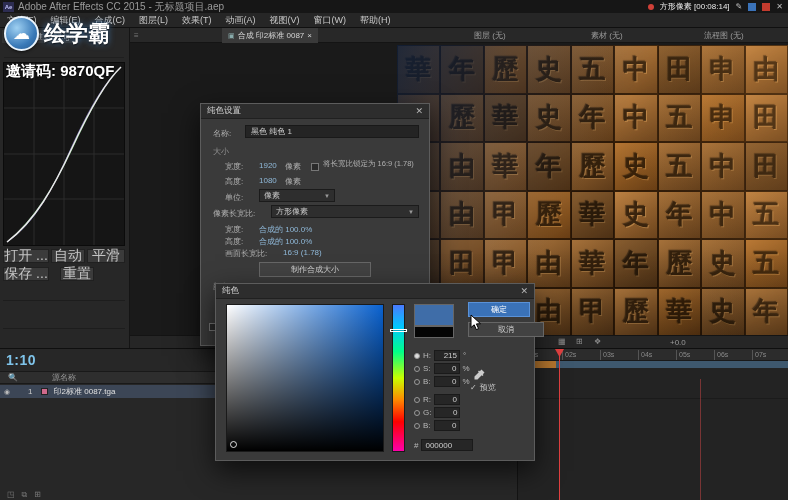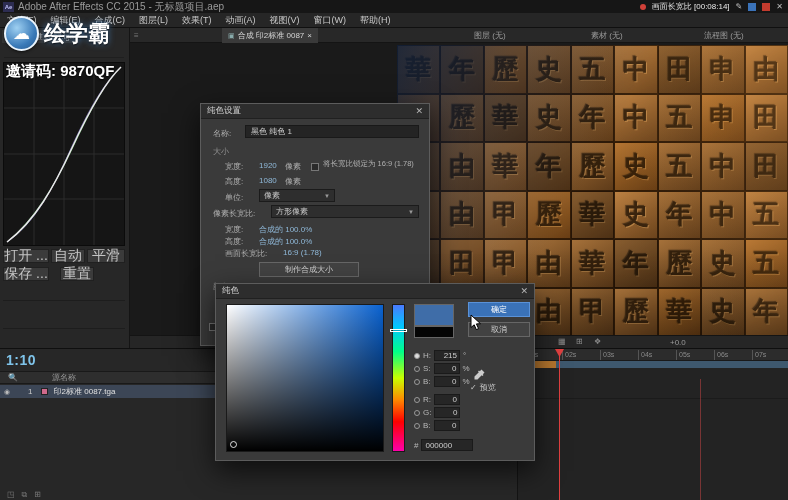--- a/index.html
+++ b/index.html
@@ -145,21 +145,21 @@
   .cp-row { position:absolute; left:198px; display:flex; align-items:center; gap:3px;
             font-size:8px; color:#b8b8b8; }
   .radio { width:6px; height:6px; border:1px solid #999; border-radius:50%; }
   .radio.sel { background:#ddd; }
   .cp-valbox { width:26px; height:11px; background:#262626; border:1px solid #1a1a1a;
                color:#ccc; text-align:right; padding:0 2px; line-height:10px; }
   .cp-hexbox { width:52px; height:12px; background:#262626; border:1px solid #1a1a1a;
                color:#ccc; padding:0 3px; line-height:11px; font-size:8px; }
   .ok-btn { left:252px; top:18px; width:62px; height:15px; background:#3a72b8;
             border:1px solid #5a92d8; color:#fff; }
-  .cancel-btn { left:252px; top:38px; width:62px; height:15px; }
+  .cancel-btn { left:252px; top:38px; width:76px; height:15px; }
   .eyedropper { position:absolute; left:258px; top:82px; }
   .cp-preview { position:absolute; left:254px; top:98px; display:flex; gap:3px; align-items:center;
                 font-size:8px; color:#c8c8c8; }
 
   
   .logo { position:absolute; left:4px; top:16px; display:flex; align-items:center; gap:5px; z-index:40; }
   .logo-icon { width:35px; height:35px; border-radius:50%;
                background:radial-gradient(circle at 35% 32%, #9ed0f2, #3a7ab8 62%, #27578c);
                border:2px solid #eaf4fc; color:#fff; font-size:17px;
                display:flex; align-items:center; justify-content:center;
@@ -174,21 +174,21 @@
 </head>
 <body>
 
 <div class="app">
 
   <div class="titlebar">
     <div class="ae-badge">Ae</div>
     <div class="tb-title">Adobe After Effects CC 2015 - 无标题项目.aep</div>
     <div class="tb-right">
       <span class="rec-dot"></span>
-      <span class="rec-text">画面长宽比 [00:08:14]</span>
+      <span class="rec-text">方形像素 [00:08:14]</span>
       <span class="g">✎</span>
       <span class="blue-sq"></span>
       <span class="red-sq"></span>
       <span class="g">✕</span>
     </div>
   </div>
 
   <div class="menubar">
     <span class="menu-item">文件(F)</span>
     <span class="menu-item">编辑(E)</span>
@@ -391,21 +391,21 @@
     <div class="dropdown" style="left:70px; top:101px; width:148px;">
       <span>方形像素</span>
       <span class="chev">▼</span>
     </div>
     <span class="lbl" style="left:24px; top:120px;">宽度:</span>
     <span class="val-blue" style="left:58px; top:120px;">合成的 100.0%</span>
     <span class="lbl" style="left:24px; top:132px;">高度:</span>
     <span class="val-blue" style="left:58px; top:132px;">合成的 100.0%</span>
     <span class="lbl" style="left:24px; top:144px;">画面长宽比:</span>
     <span class="val-blue" style="left:82px; top:144px;">16:9 (1.78)</span>
-    <div class="dlg-btn" style="left:58px; top:158px; width:100px; height:15px;">制作合成大小</div>
+    <div class="dlg-btn" style="left:58px; top:158px; width:112px; height:15px;">制作合成大小</div>
     <span class="lbl dim" style="left:12px; top:177px;">颜色</span>
     <div style="position:absolute; left:58px; top:190px; width:90px; height:26px; background:#000; border:1px solid #777;"></div>
     <div class="checkbox" style="left:8px; top:219px;"></div>
     <span class="lbl" style="left:20px; top:219px;">预览</span>
   </div>
 
   <div class="dialog" id="color-picker">
     <div class="dlg-title">
       <span>纯色</span>
       <span class="dlg-close">✕</span>

